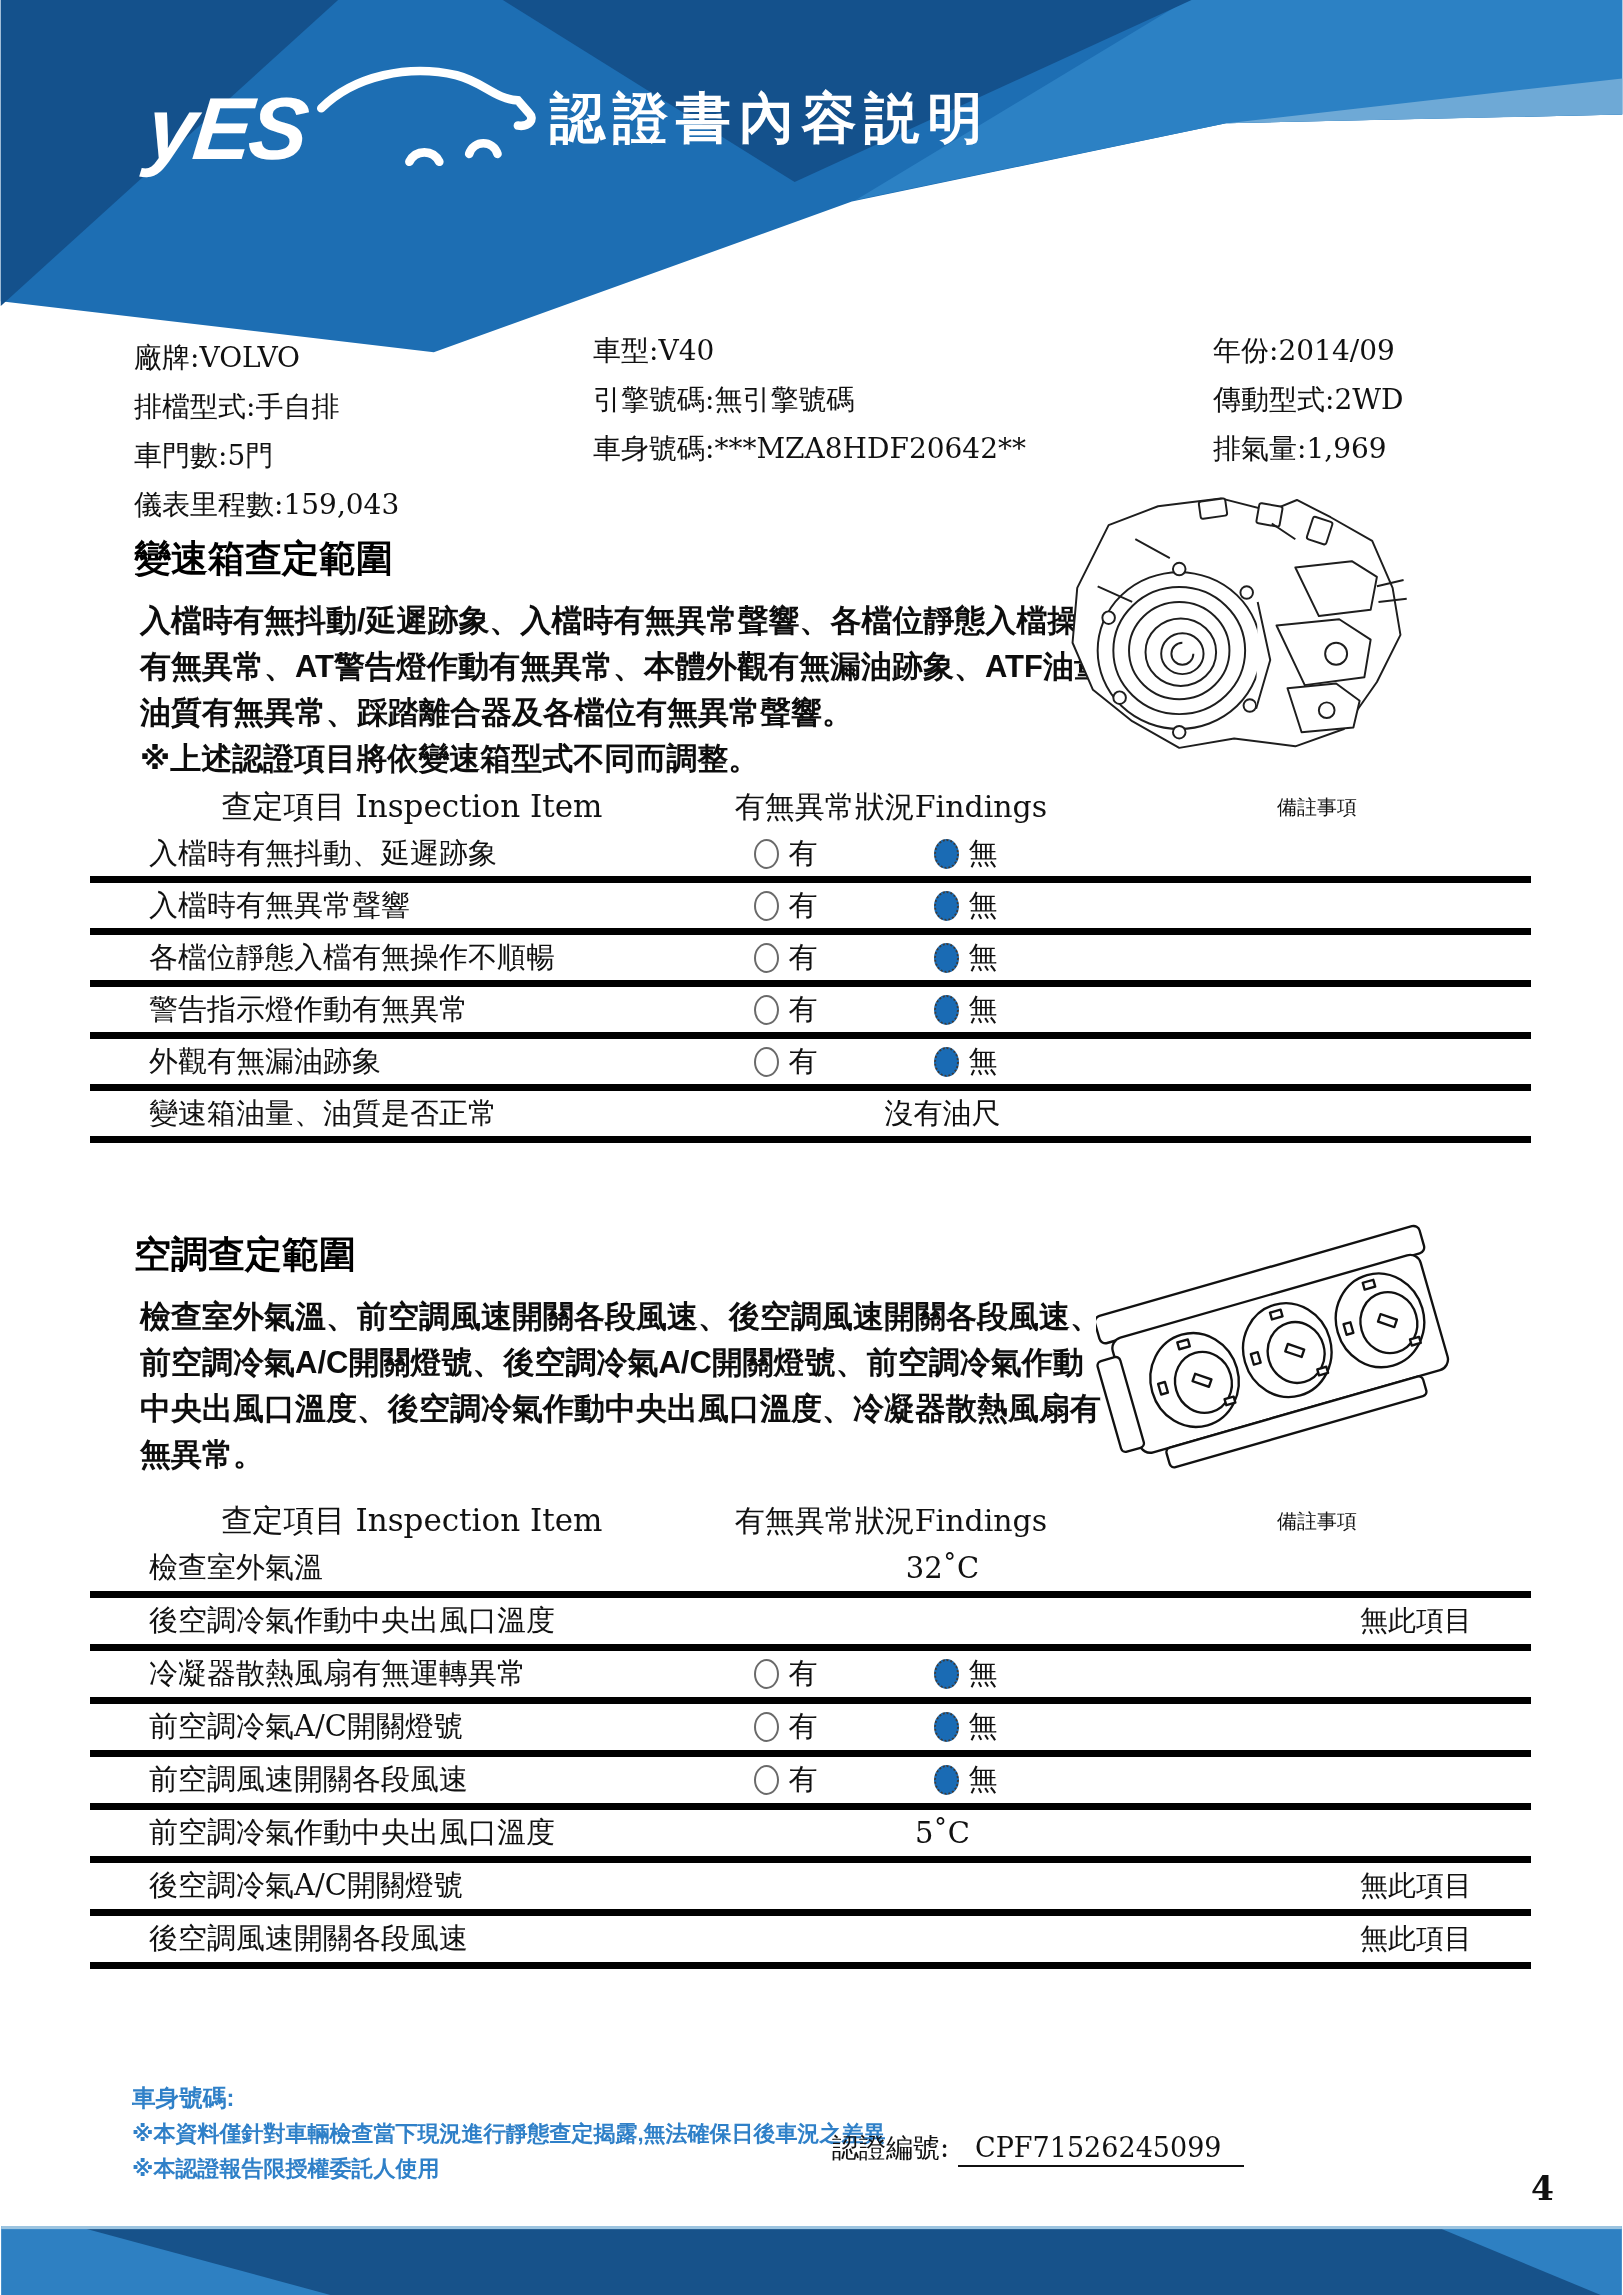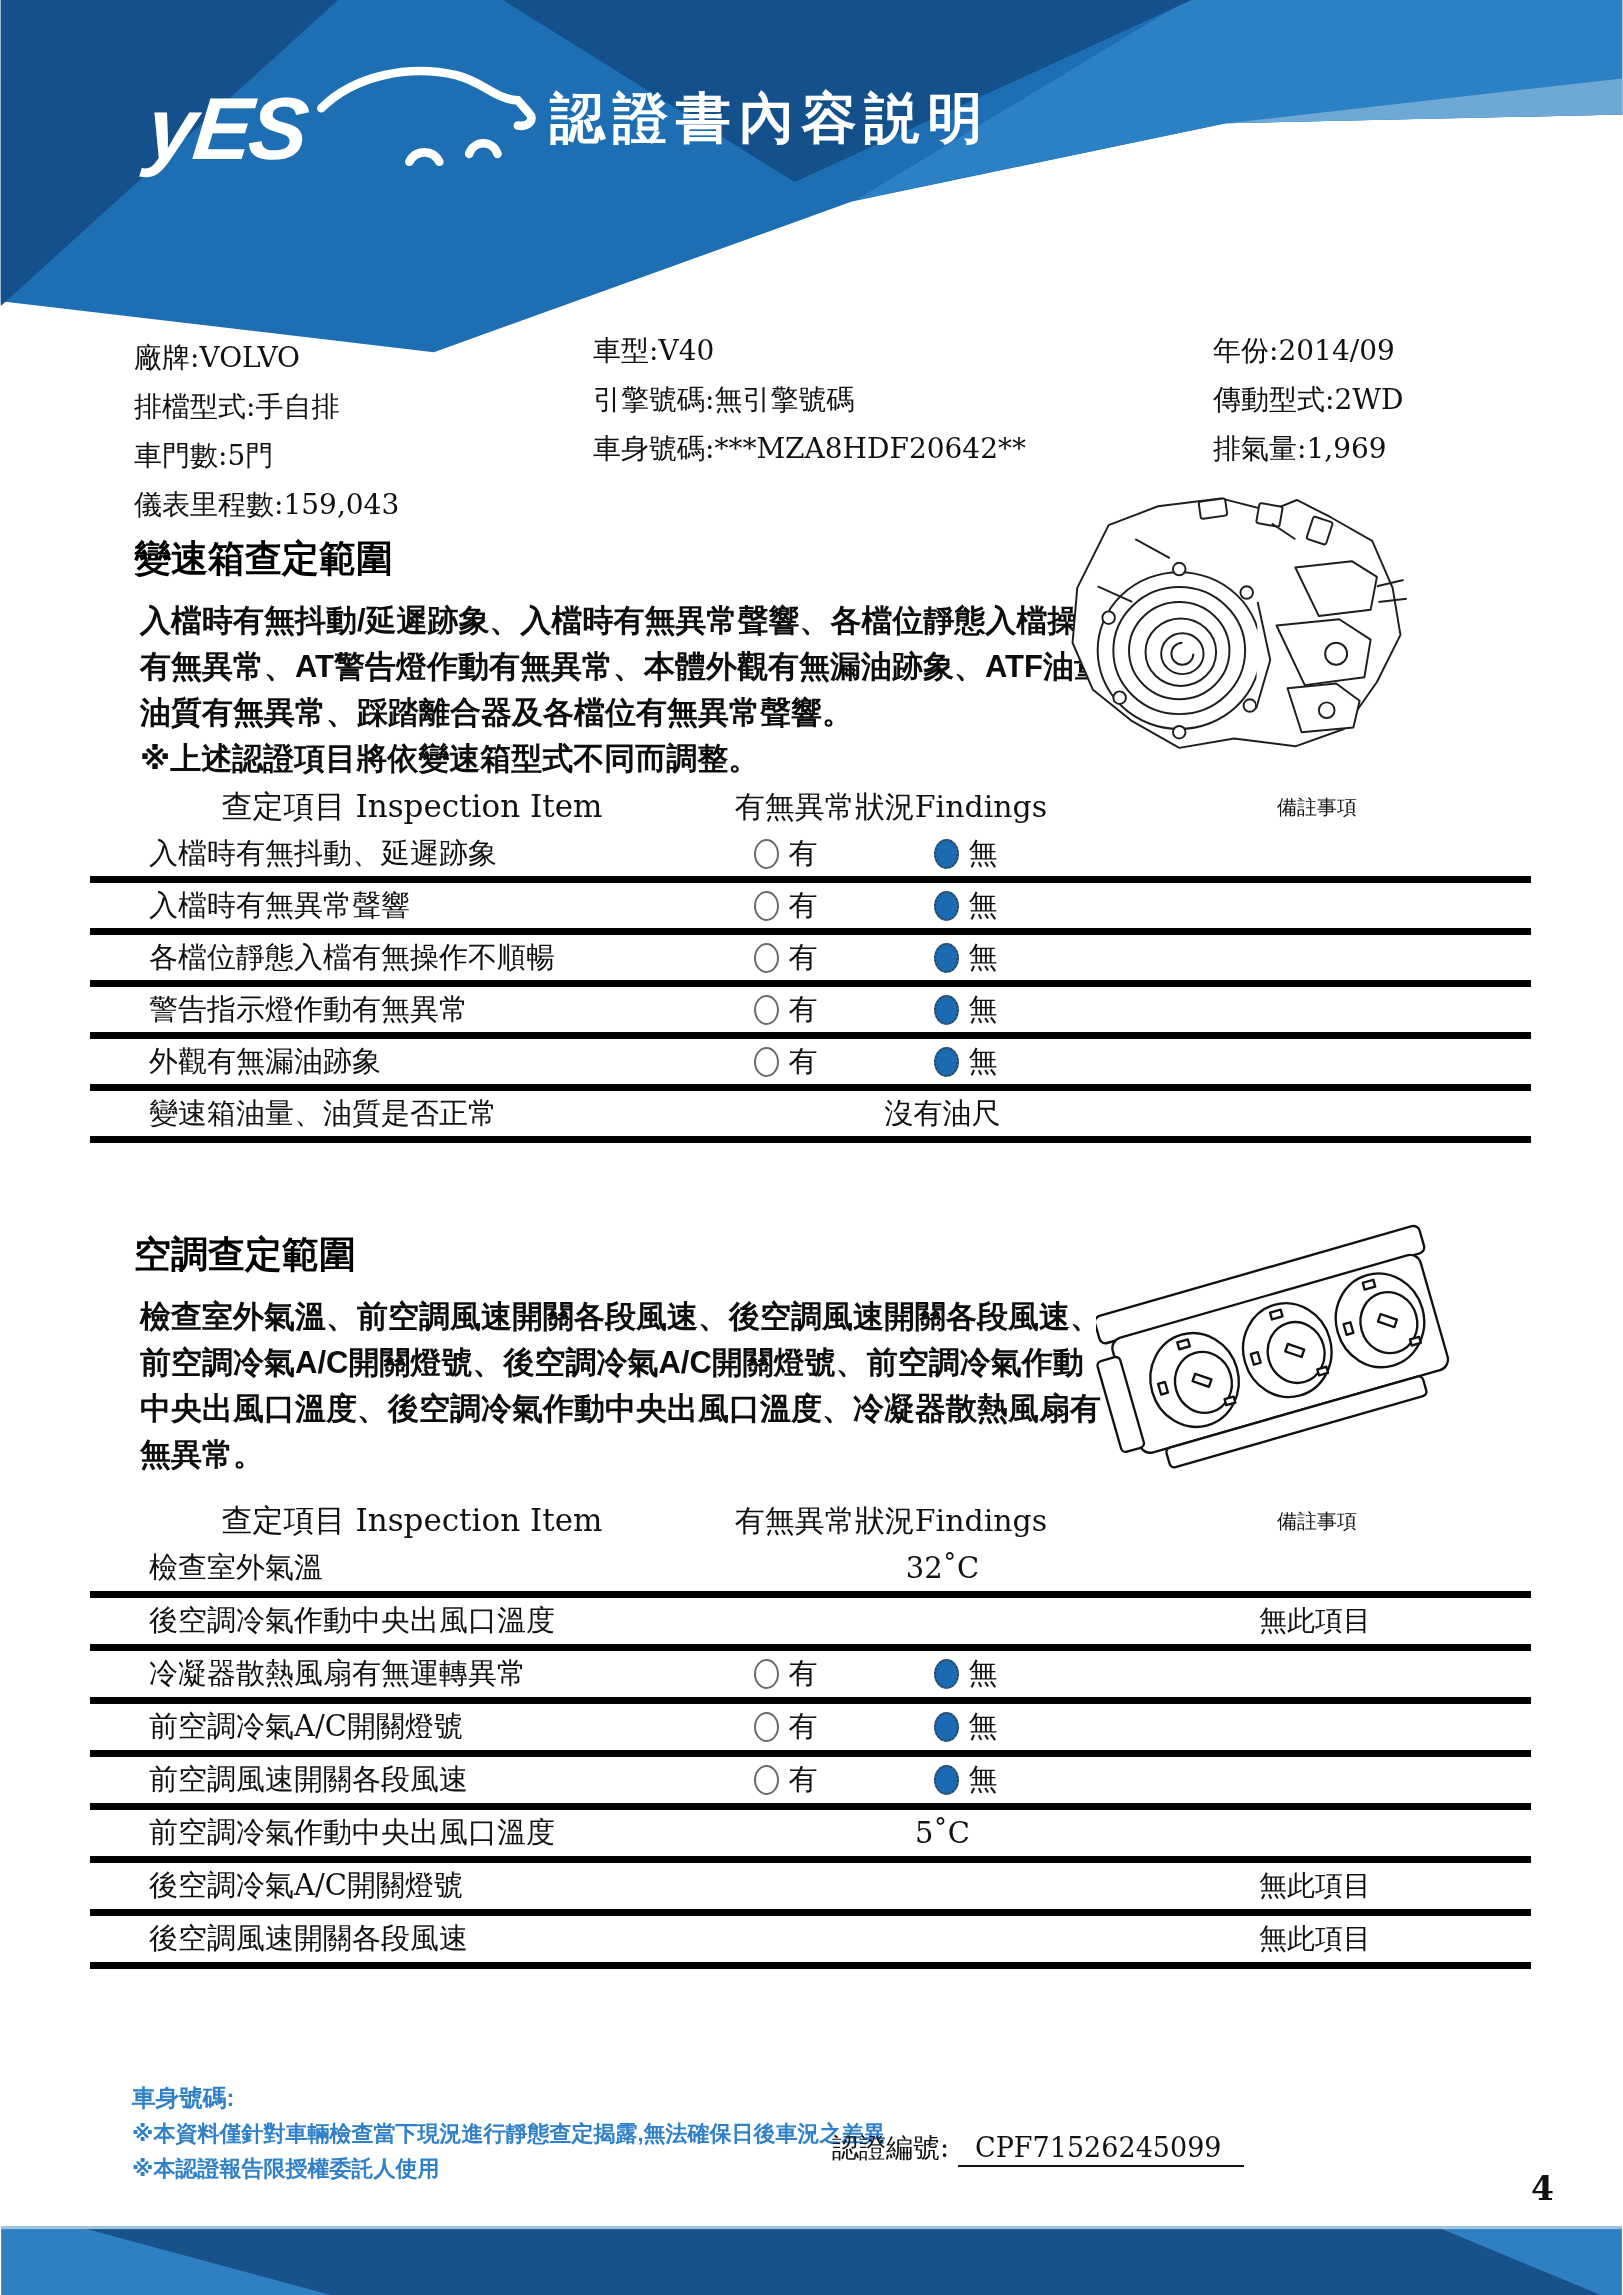--- a/index.html
+++ b/index.html
@@ -37,21 +37,21 @@
   .t1 .trow{height:45px;}
   .t2 .trow{height:46px;}
   .cell{position:absolute;top:50%;transform:translateY(-50%);white-space:nowrap;}
   .h-item{left:0;width:644px;text-align:center;font-size:31px;}
   .h-find{left:628px;width:346px;text-align:center;font-size:30px;}
   .h-remark{left:1109px;width:236px;text-align:center;font-size:20px;}
   .c-item{left:59px;font-size:29px;}
   .c-yes{left:664px;display:flex;align-items:center;gap:9.4px;}
   .c-no{left:844px;display:flex;align-items:center;gap:9.4px;}
   .c-find{left:656px;width:393px;text-align:center;font-size:29px;}
-  .c-remark{left:1068px;width:314px;text-align:center;font-size:28px;}
+  .c-remark{left:1068px;width:314px;text-align:right;font-size:28px;}
   .rc{display:inline-block;width:25px;height:30px;border-radius:50%;box-sizing:border-box;}
   .rc.hollow{border:2.4px solid #6a6a6a;background:#fff;}
   .rc.filled{border:2.4px dotted #3b3b3b;background:#1a6bb4;}
   .rlabel{font-size:29px;}
 
   
   .notes{position:absolute;left:132px;top:2081px;font-family:"Liberation Sans","DejaVu Sans",sans-serif;
          font-weight:700;color:#2f80c8;font-size:22px;line-height:35px;white-space:nowrap;}
   .notes .nt{font-size:23.6px;}
   .cert{position:absolute;left:832px;top:2130px;font-size:27px;white-space:nowrap;}

